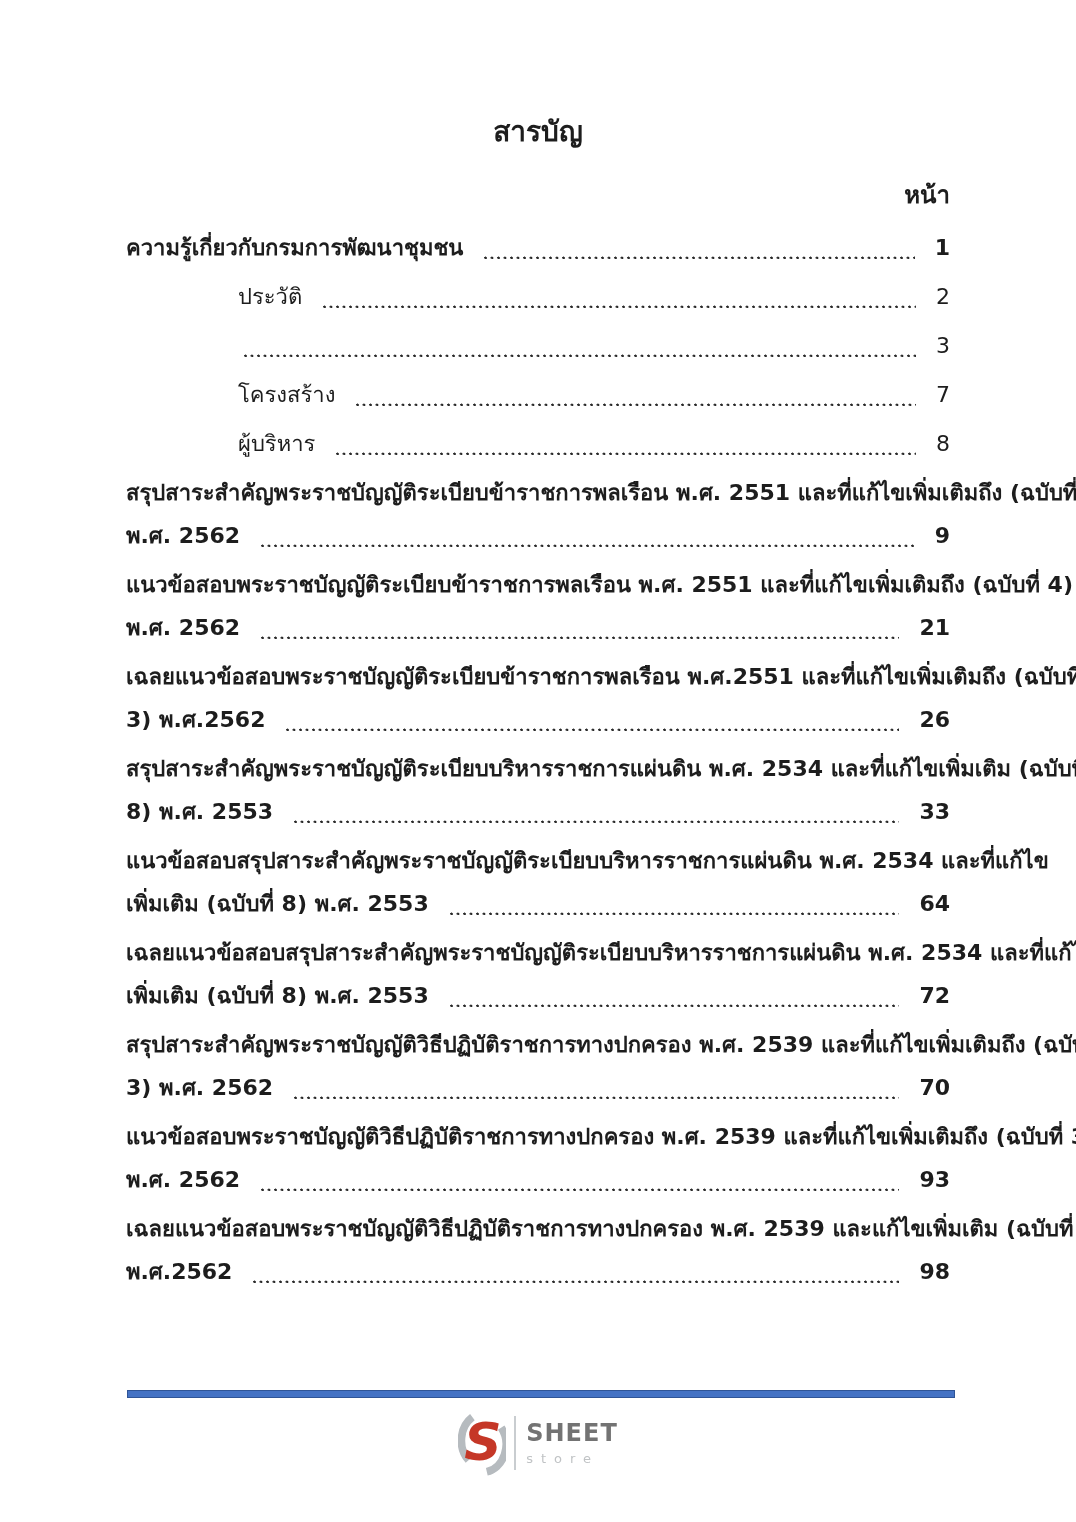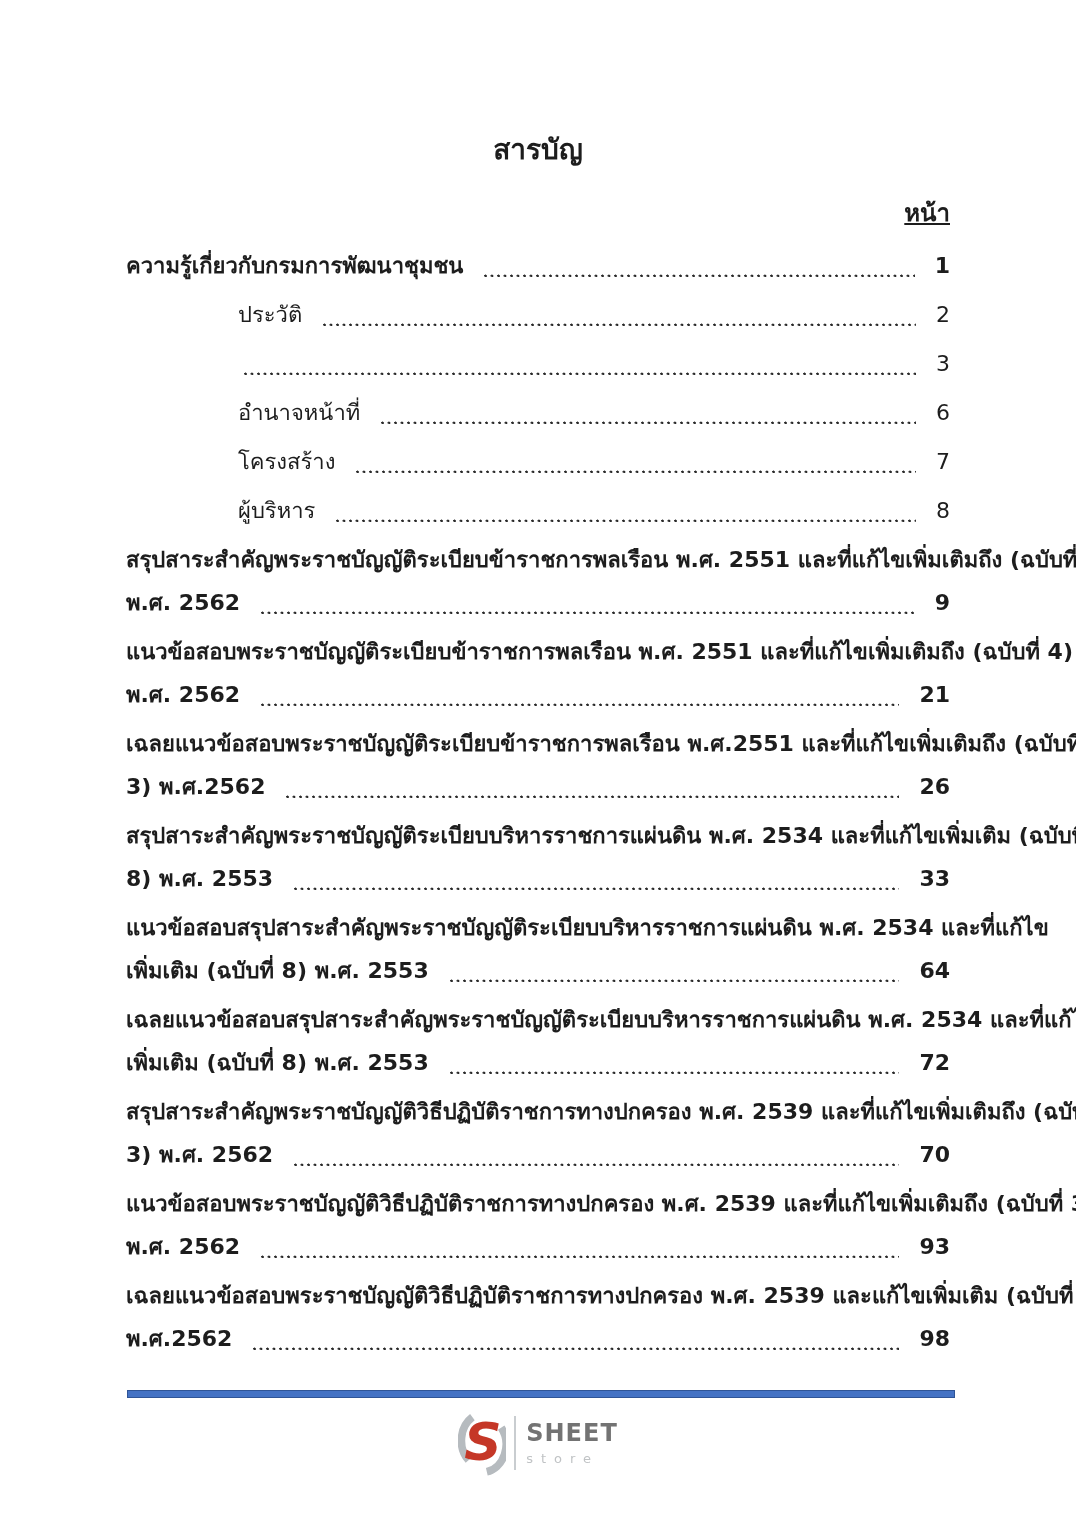--- a/index.html
+++ b/index.html
@@ -4,37 +4,36 @@
 <style>
   html,body{margin:0;padding:0;background:#ffffff;}
   .page{
     position:relative;
     width:1076px;height:1522px;
     margin:0 auto;
     background:#ffffff;
     font-family:"DejaVu Sans",sans-serif;
     color:#1d1d1d;
     box-sizing:border-box;
-    padding:18px 126px;
+    padding:0 126px;
     overflow:hidden;
   }
   .doc-title{
     margin-top:112px;
     text-align:center;
     font-size:28px;
     font-weight:700;
     line-height:40px;
   }
   .page-col-header{
     text-align:right;
     font-size:24px;
     font-weight:700;
     line-height:34px;
     margin-top:26px;
-    text-decoration:underline;
   }
   .toc{margin-top:14px;}
   .toc-entry{margin-bottom:6px;}
   .toc-line{
     font-size:22px;
     line-height:43px;
     white-space:nowrap;
   }
   .toc-entry.main .toc-line{font-weight:700;}
   .toc-entry.sub{padding-left:112px;}
@@ -115,27 +114,20 @@
         </div>
       </div>
       <div class="toc-entry sub">
         <div class="toc-line toc-lastline">
           <span class="leader"></span>
           <span class="pagenum">3</span>
         </div>
       </div>
       <div class="toc-entry sub">
         <div class="toc-line toc-lastline">
-          <span class="toc-text">อำนาจหน้าที่</span>
-          <span class="leader"></span>
-          <span class="pagenum">6</span>
-        </div>
-      </div>
-      <div class="toc-entry sub">
-        <div class="toc-line toc-lastline">
           <span class="toc-text">โครงสร้าง</span>
           <span class="leader"></span>
           <span class="pagenum">7</span>
         </div>
       </div>
       <div class="toc-entry sub">
         <div class="toc-line toc-lastline">
           <span class="toc-text">ผู้บริหาร</span>
           <span class="leader"></span>
           <span class="pagenum">8</span>

